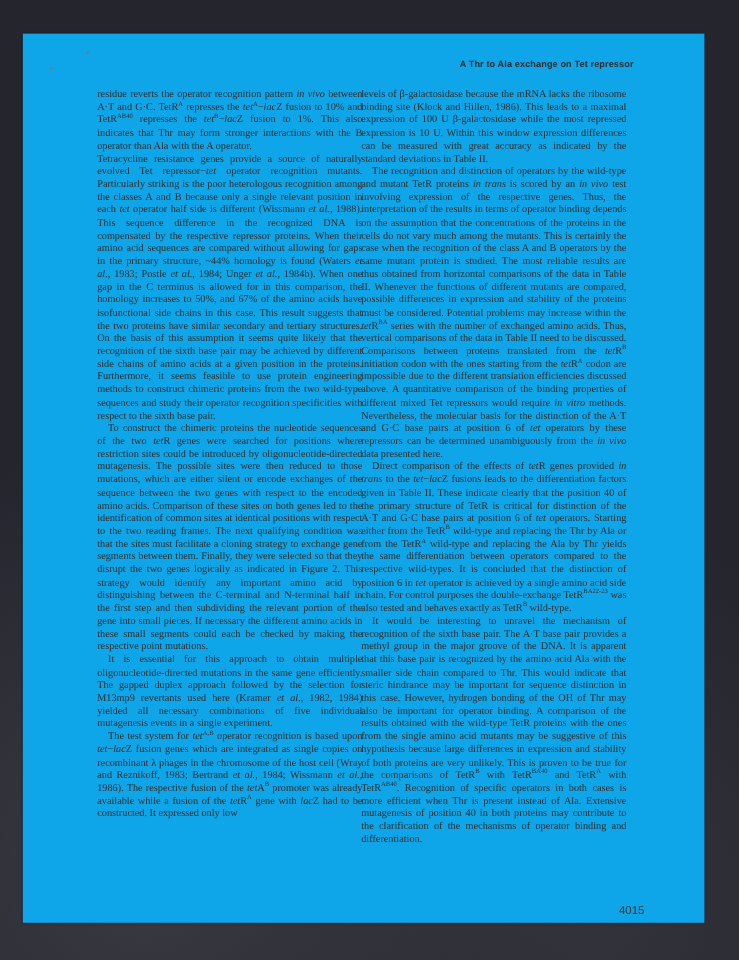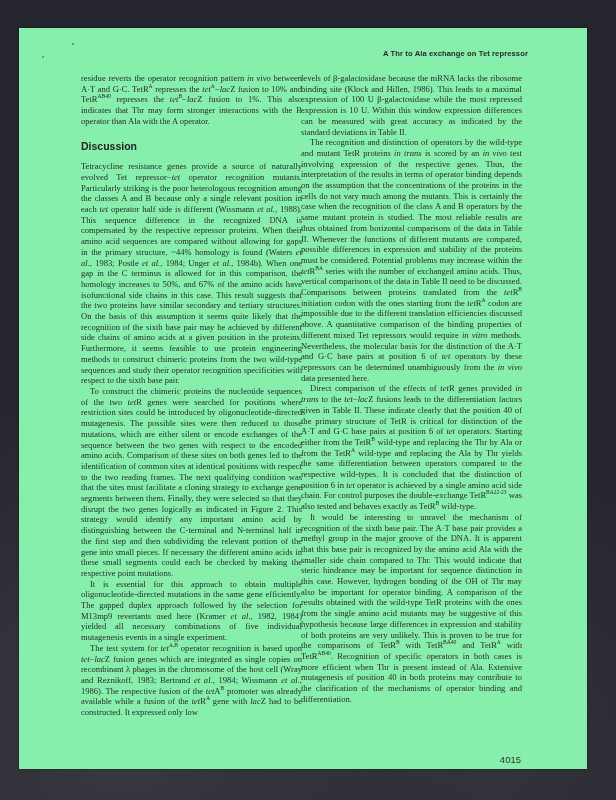--- a/index.html
+++ b/index.html
@@ -11,21 +11,21 @@
   }
   .bg-noise {
     position:absolute; inset:0;
     background:
       radial-gradient(circle at 20% 90%, #3a3a42 0, transparent 40%),
       radial-gradient(circle at 80% 95%, #33333b 0, transparent 35%),
       #25252d;
   }
   .page {
     position:absolute; left:19px; top:28px; width:568px; height:741px;
-    background:#86efac;
+    background:#0ea5e9;
     box-shadow:0 0 2px rgba(0,0,0,0.6);
   }
   .speck { position:absolute; width:2px; height:2px; background:#777; border-radius:50%; }
   .running-head {
     position:absolute; right:59px; top:21px;
     font-family:"Liberation Sans", sans-serif;
     font-weight:bold; font-size:7.6px; color:#2a2a2a; letter-spacing:0.1px;
   }
   .col {
     position:absolute; top:45px; width:221px;
@@ -36,41 +36,40 @@
   .col.right { left:282px; }
   .col p { margin:0; text-indent:9px; }
   .col p.noindent { text-indent:0; }
   .col h2 {
     font-family:"Liberation Sans", sans-serif;
     font-size:10.5px; font-weight:bold; margin:14px 0 10px 0; color:#222;
   }
   i { font-style:italic; }
   sup { font-size:5.5px; line-height:0; }
   .page-number {
-    position:absolute; right:66px; top:726px;
+    position:absolute; right:50px; top:726px;
     font-family:"Liberation Sans", sans-serif;
     font-size:9.5px; color:#333;text-align:center;
   }
 </style>
 </head>
 <body>
 
 <div class="bg-noise"></div>
 
 <div class="page">
   <span class="speck" style="left:53px;top:15px;"></span>
   <span class="speck" style="left:23px;top:28px;"></span>
 
   <div class="running-head">A Thr to Ala exchange on Tet repressor</div>
 
   <div class="col left">
     <p class="noindent">
       residue reverts the operator recognition pattern <i>in vivo</i> between A·T and G·C. TetR<sup>A</sup> represses the <i>tet</i><sup>A</sup>−<i>lac</i>Z fusion to 10% and TetR<sup>AB40</sup> represses the <i>tet</i><sup>B</sup>−<i>lac</i>Z fusion to 1%. This also indicates that Thr may form stronger interactions with the B operator than Ala with the A operator.
     </p>
-    <h2>Discussion</h2>
     <p class="noindent">
       Tetracycline resistance genes provide a source of naturally evolved Tet repressor−<i>tet</i> operator recognition mutants. Particularly striking is the poor heterologous recognition among the classes A and B because only a single relevant position in each <i>tet</i> operator half side is different (Wissmann <i>et al.</i>, 1988). This sequence difference in the recognized DNA is compensated by the respective repressor proteins. When their amino acid sequences are compared without allowing for gaps in the primary structure, ~44% homology is found (Waters <i>et al.</i>, 1983; Postle <i>et al.</i>, 1984; Unger <i>et al.</i>, 1984b). When one gap in the C terminus is allowed for in this comparison, the homology increases to 50%, and 67% of the amino acids have isofunctional side chains in this case. This result suggests that the two proteins have similar secondary and tertiary structures. On the basis of this assumption it seems quite likely that the recognition of the sixth base pair may be achieved by different side chains of amino acids at a given position in the proteins. Furthermore, it seems feasible to use protein engineering methods to construct chimeric proteins from the two wild-type sequences and study their operator recognition specificities with respect to the sixth base pair.
     </p>
     <p>
       To construct the chimeric proteins the nucleotide sequences of the two <i>tet</i>R genes were searched for positions where restriction sites could be introduced by oligonucleotide-directed mutagenesis. The possible sites were then reduced to those mutations, which are either silent or encode exchanges of the sequence between the two genes with respect to the encoded amino acids. Comparison of these sites on both genes led to the identification of common sites at identical positions with respect to the two reading frames. The next qualifying condition was that the sites must facilitate a cloning strategy to exchange gene segments between them. Finally, they were selected so that they disrupt the two genes logically as indicated in Figure 2. This strategy would identify any important amino acid by distinguishing between the C-terminal and N-terminal half in the first step and then subdividing the relevant portion of the gene into small pieces. If necessary the different amino acids in these small segments could each be checked by making the respective point mutations.
     </p>
     <p>
       It is essential for this approach to obtain multiple oligonucleotide-directed mutations in the same gene efficiently. The gapped duplex approach followed by the selection for M13mp9 revertants used here (Kramer <i>et al.</i>, 1982, 1984) yielded all necessary combinations of five individual mutagenesis events in a single experiment.
     </p>
     <p>

